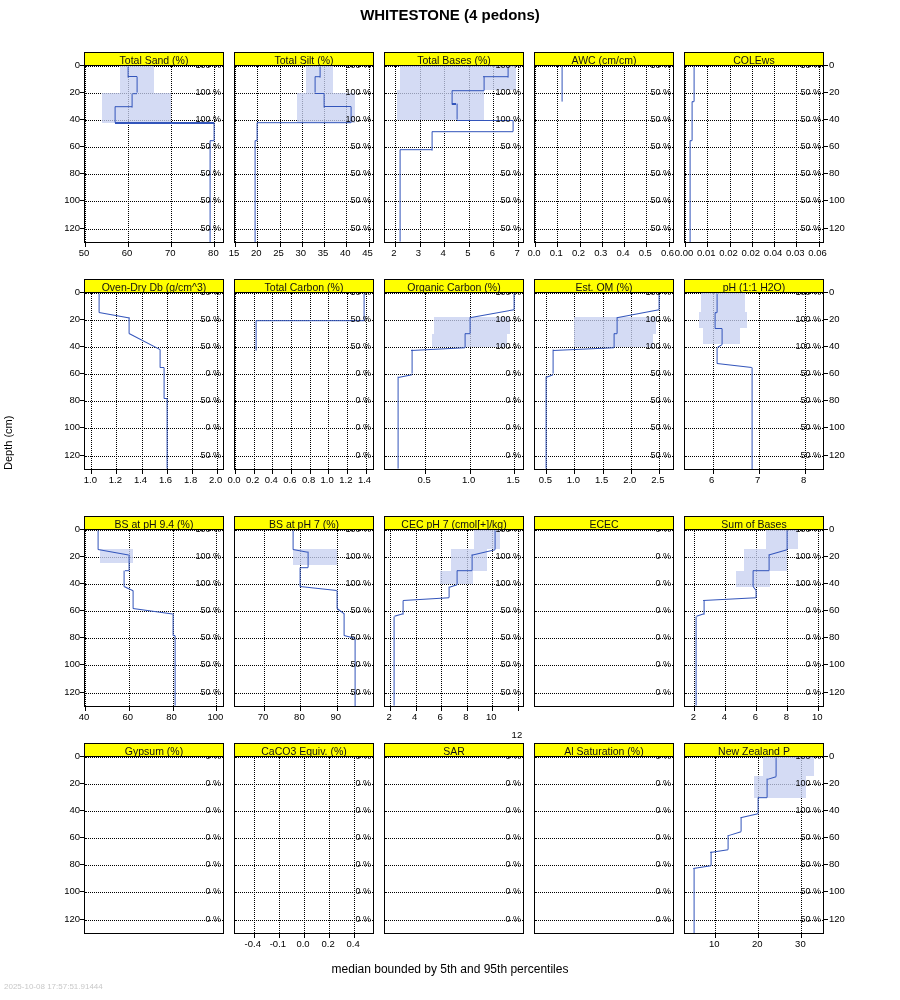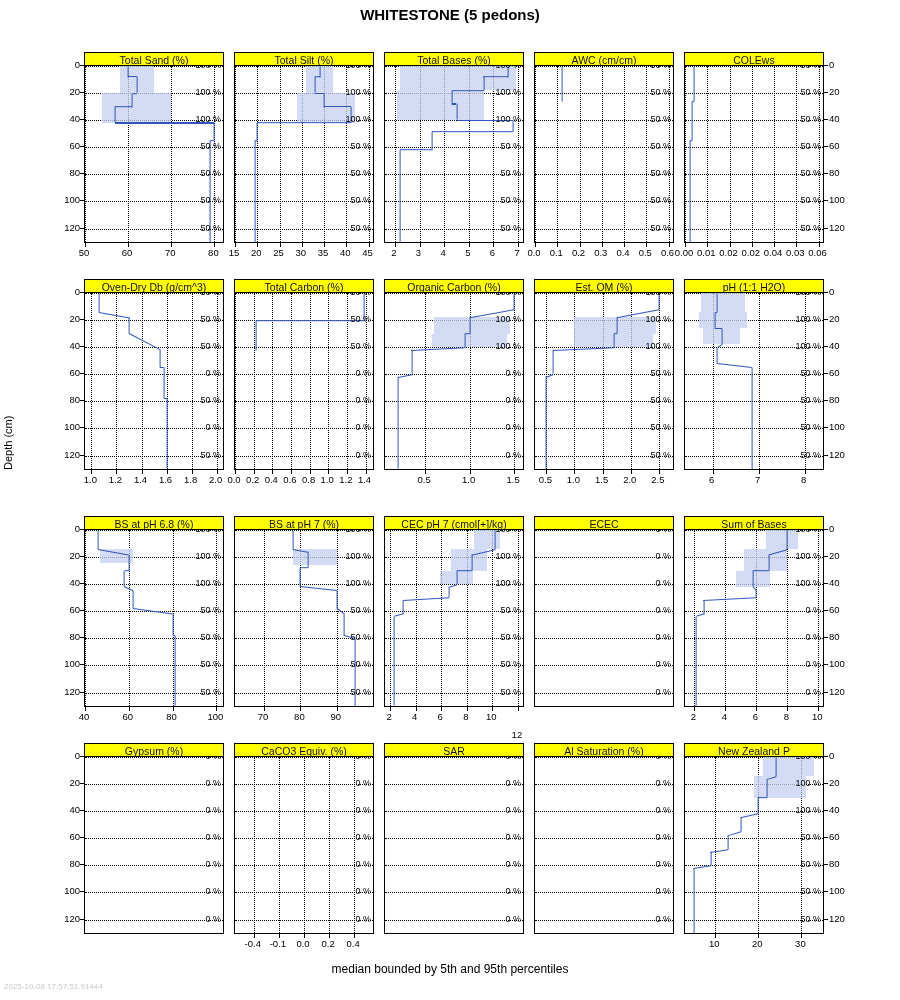--- a/index.html
+++ b/index.html
@@ -50,21 +50,21 @@
   #footer{
     position:absolute;left:0;top:962px;width:900px;text-align:center;font-size:12px;
   }
   #stamp{
     position:absolute;left:4px;top:982px;font-size:8px;color:#c8c8c8;
   }
 </style>
 </head>
 <body>
 
-<div id="title">WHITESTONE (5 pedons)</div>
+<div id="title">WHITESTONE (4 pedons)</div>
 
 <div id="ylabel">Depth (cm)</div>
 
 <div id="plots">
     <div class="panel" style="left:84px;top:52px;width:140px;height:218px;">
       <div class="panel-header" style="width:140px;top:0px;">Total Sand (%)</div>
       <div class="plotbox" style="left:0px;top:13px;width:140px;height:178px;">
         <div class="grid-h" style="left:0px;top:0.0px;width:138px;"></div>
         <div class="grid-h" style="left:0px;top:27.1px;width:138px;"></div>
         <div class="grid-h" style="left:0px;top:54.2px;width:138px;"></div>
@@ -563,21 +563,21 @@
       <div class="ytick-right" style="left:145px;top:169.5px;width:28px;">120</div>
       <div class="tickmark" style="left:140px;top:175.5px;width:4px;height:1px;"></div>
       <div class="xtick" style="left:9.6px;top:195px;width:36px;">6</div>
       <div class="tickmark" style="left:28.6px;top:191px;width:1px;height:4px;"></div>
       <div class="xtick" style="left:55.6px;top:195px;width:36px;">7</div>
       <div class="tickmark" style="left:74.6px;top:191px;width:1px;height:4px;"></div>
       <div class="xtick" style="left:101.6px;top:195px;width:36px;">8</div>
       <div class="tickmark" style="left:120.6px;top:191px;width:1px;height:4px;"></div>
     </div>
     <div class="panel" style="left:84px;top:516px;width:140px;height:218px;">
-      <div class="panel-header" style="width:140px;top:0px;">BS at pH 6.8 (%)</div>
+      <div class="panel-header" style="width:140px;top:0px;">BS at pH 9.4 (%)</div>
       <div class="plotbox" style="left:0px;top:13px;width:140px;height:178px;">
         <div class="grid-h" style="left:0px;top:0.0px;width:138px;"></div>
         <div class="grid-h" style="left:0px;top:27.1px;width:138px;"></div>
         <div class="grid-h" style="left:0px;top:54.2px;width:138px;"></div>
         <div class="grid-h" style="left:0px;top:81.2px;width:138px;"></div>
         <div class="grid-h" style="left:0px;top:108.3px;width:138px;"></div>
         <div class="grid-h" style="left:0px;top:135.4px;width:138px;"></div>
         <div class="grid-h" style="left:0px;top:162.5px;width:138px;"></div>
         <div class="grid-v" style="left:0.0px;top:0px;height:176px;"></div>
         <div class="grid-v" style="left:43.8px;top:0px;height:176px;"></div>

